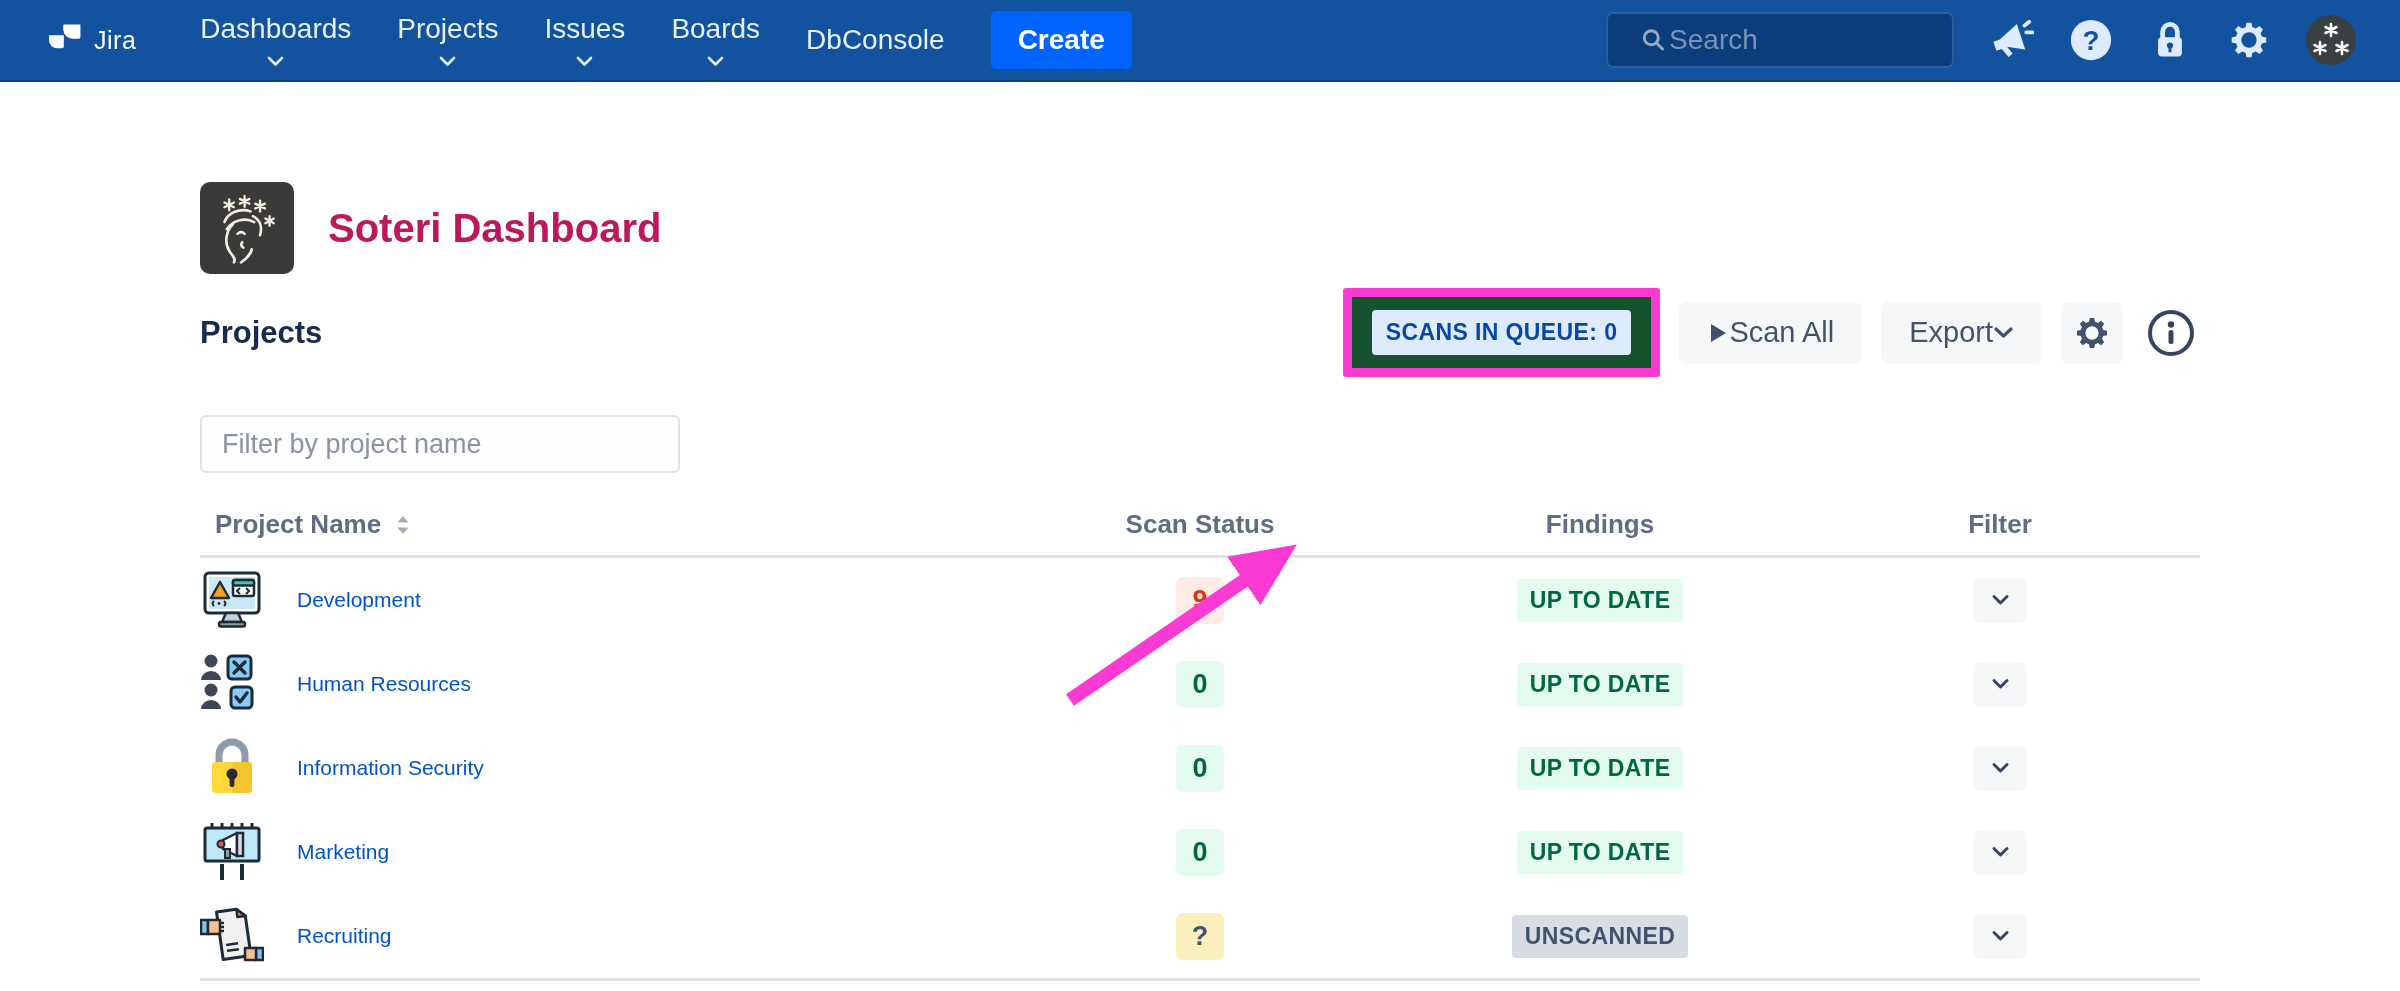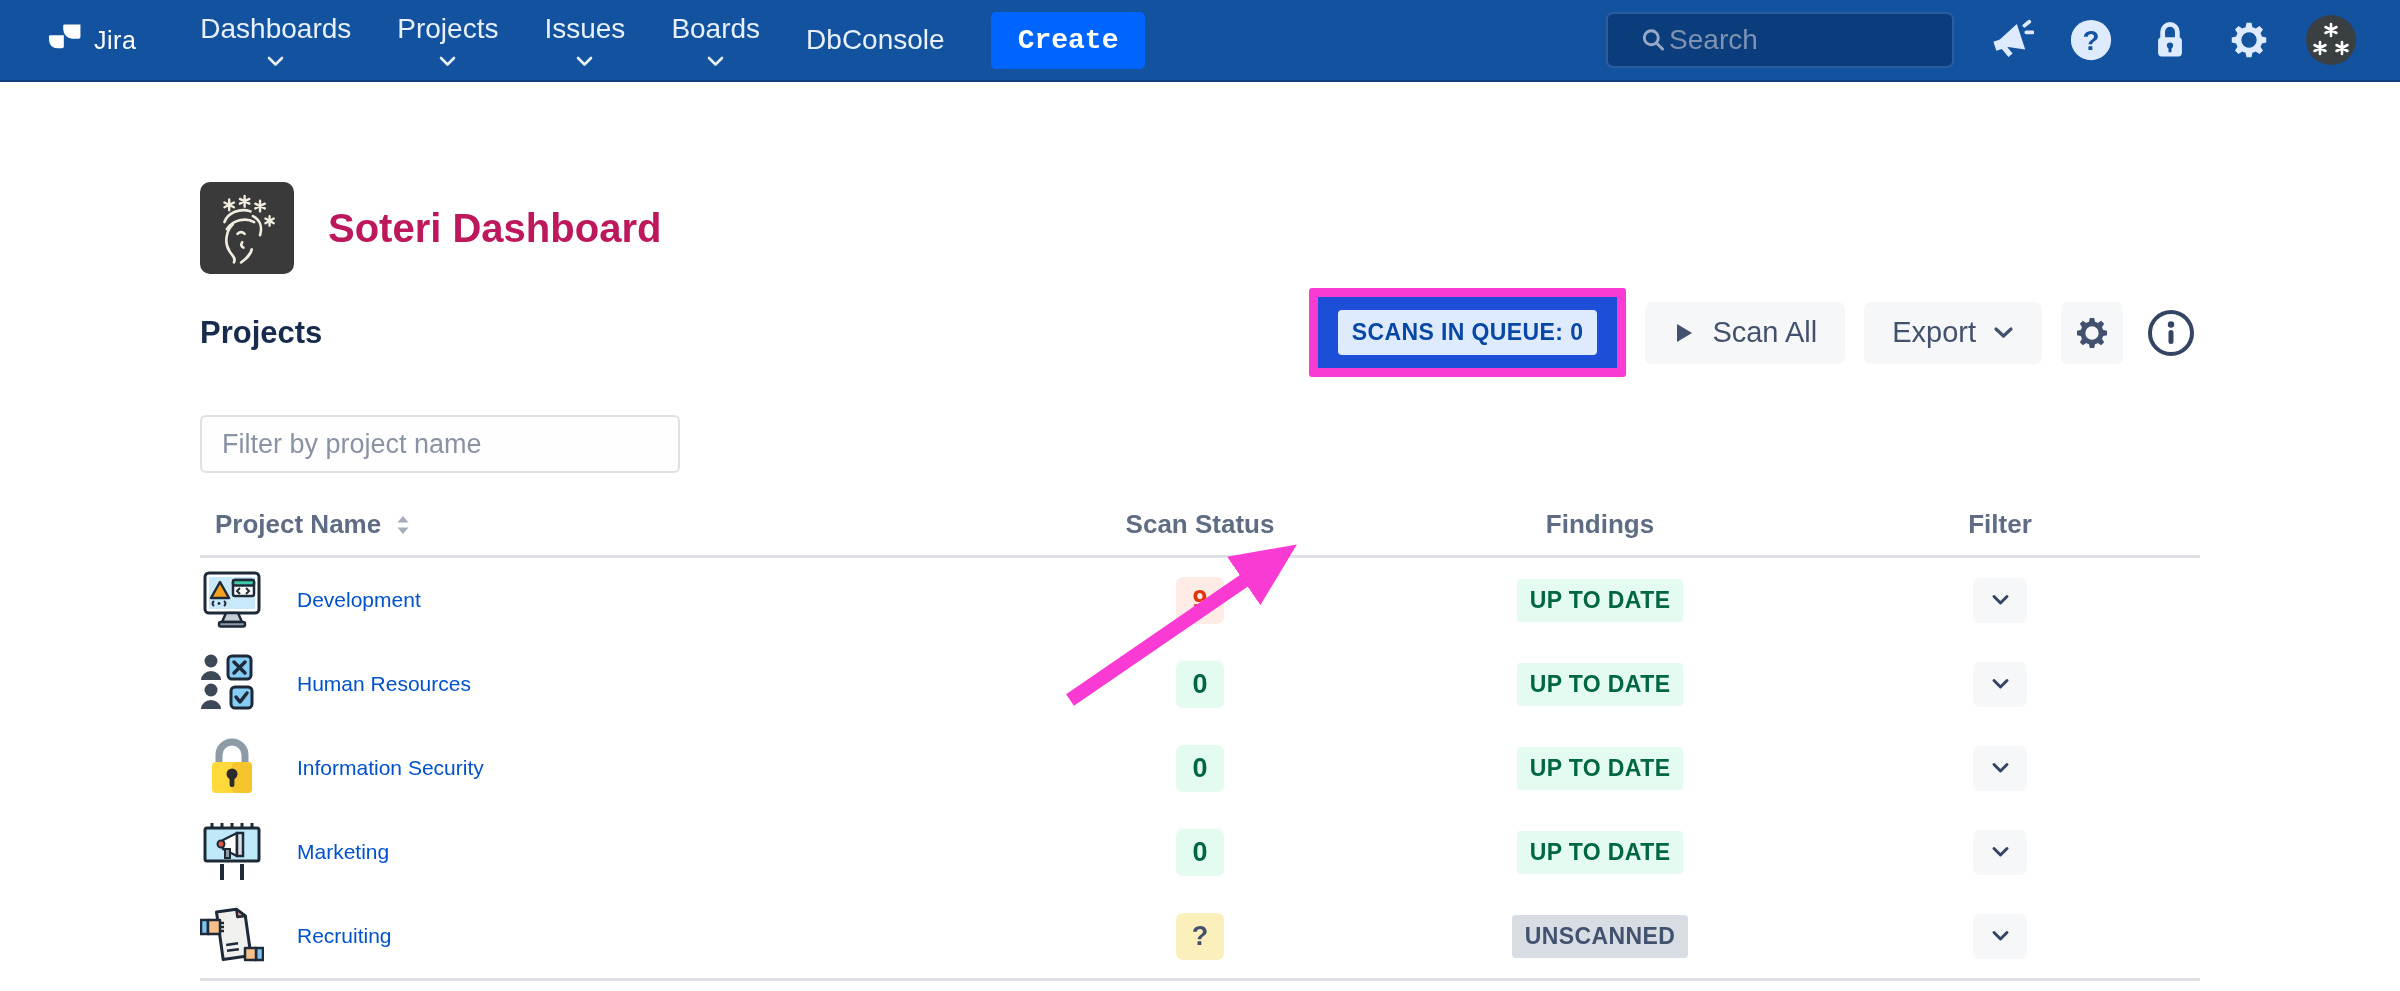--- a/index.html
+++ b/index.html
@@ -19,21 +19,21 @@
   .brand { display:flex; align-items:center; gap:10px; color:#fff; margin-right:64px; cursor:pointer; }
   .brand-text { font-size:25px; font-weight:500; letter-spacing:.5px; }
   .nav-items { display:flex; align-items:center; }
   .nav-item {
     background:none; border:none; cursor:pointer; font-family:inherit;
     color:#E8F1FB; font-size:28px; font-weight:500;
     display:flex; align-items:center; gap:11px; margin-right:46px; padding:0;flex-direction:column;
   }
   .create-btn {
     background:#0065FF; color:#fff; border:none; border-radius:5px;
-    font-family:Liberation Mono, monospace; font-size:28px; font-weight:700;
+    font-family:Liberation Sans, sans-serif; font-size:28px; font-weight:700;
     padding:13px 27px; cursor:pointer;
   }
   .nav-right { margin-left:auto; display:flex; align-items:center; gap:34px; }
   .searchbox {
     width:348px; height:56px; background:#0B3D7C; border:2px solid #2C5E9F;
     border-radius:7px; display:flex; align-items:center; padding:0 32px;
   }
   .searchbox input {
     background:transparent; border:none; outline:none; width:100%;
     color:#E8F1FB; font-size:28px; font-family:inherit;
@@ -48,31 +48,31 @@
   .app-icon {
     width:94px; height:92px; background:#3A3A3A; border-radius:10px;
     display:flex; align-items:center; justify-content:center;
   }
   .page-title { margin:6px; font-size:40px; font-weight:700; color:#be185d; }
 
   .row1 { display:flex; align-items:center; justify-content:space-between; margin-top:14px; }
   .projects-heading { margin:0; font-size:31px; font-weight:700; color:#172B4D; }
 
   .toolbar { display:flex; align-items:center; gap:19px; }
-  .queue-highlight { border:9px solid #FA3BD3; border-radius:3px; padding:13px 20px; background:#1d4ed8; }
+  .queue-highlight { border:9px solid #FA3BD3; border-radius:3px; padding:13px 20px; background:#14532d; }
   .queue-badge {
     display:inline-block; background:#DEEBFF; color:#0747A6;
     font-size:23px; font-weight:700; letter-spacing:.4px;
     padding:9px 14px; border-radius:4px; white-space:nowrap;
   }
   .btn {
     background:#F6F7F8; border:none; border-radius:7px; cursor:pointer;
     height:62px; padding:0 28px; font-family:inherit;
     font-size:29px; font-weight:500; color:#42526E;
-    display:flex; align-items:center; gap:17px;
+    display:flex; align-items:center; gap:0;
   }
   .icon-btn { width:62px; padding:0; justify-content:center; }
   .plain-btn { background:none; width:58px; }
 
   .filter-input {
     margin-top:38px; width:480px; height:58px;
     border:2px solid #DFE1E6; border-radius:6px; background:#FEFEFE;
     font-family:inherit; font-size:27px; color:#1d4ed8; padding:0 20px; outline:none;
     display:block;
   }

